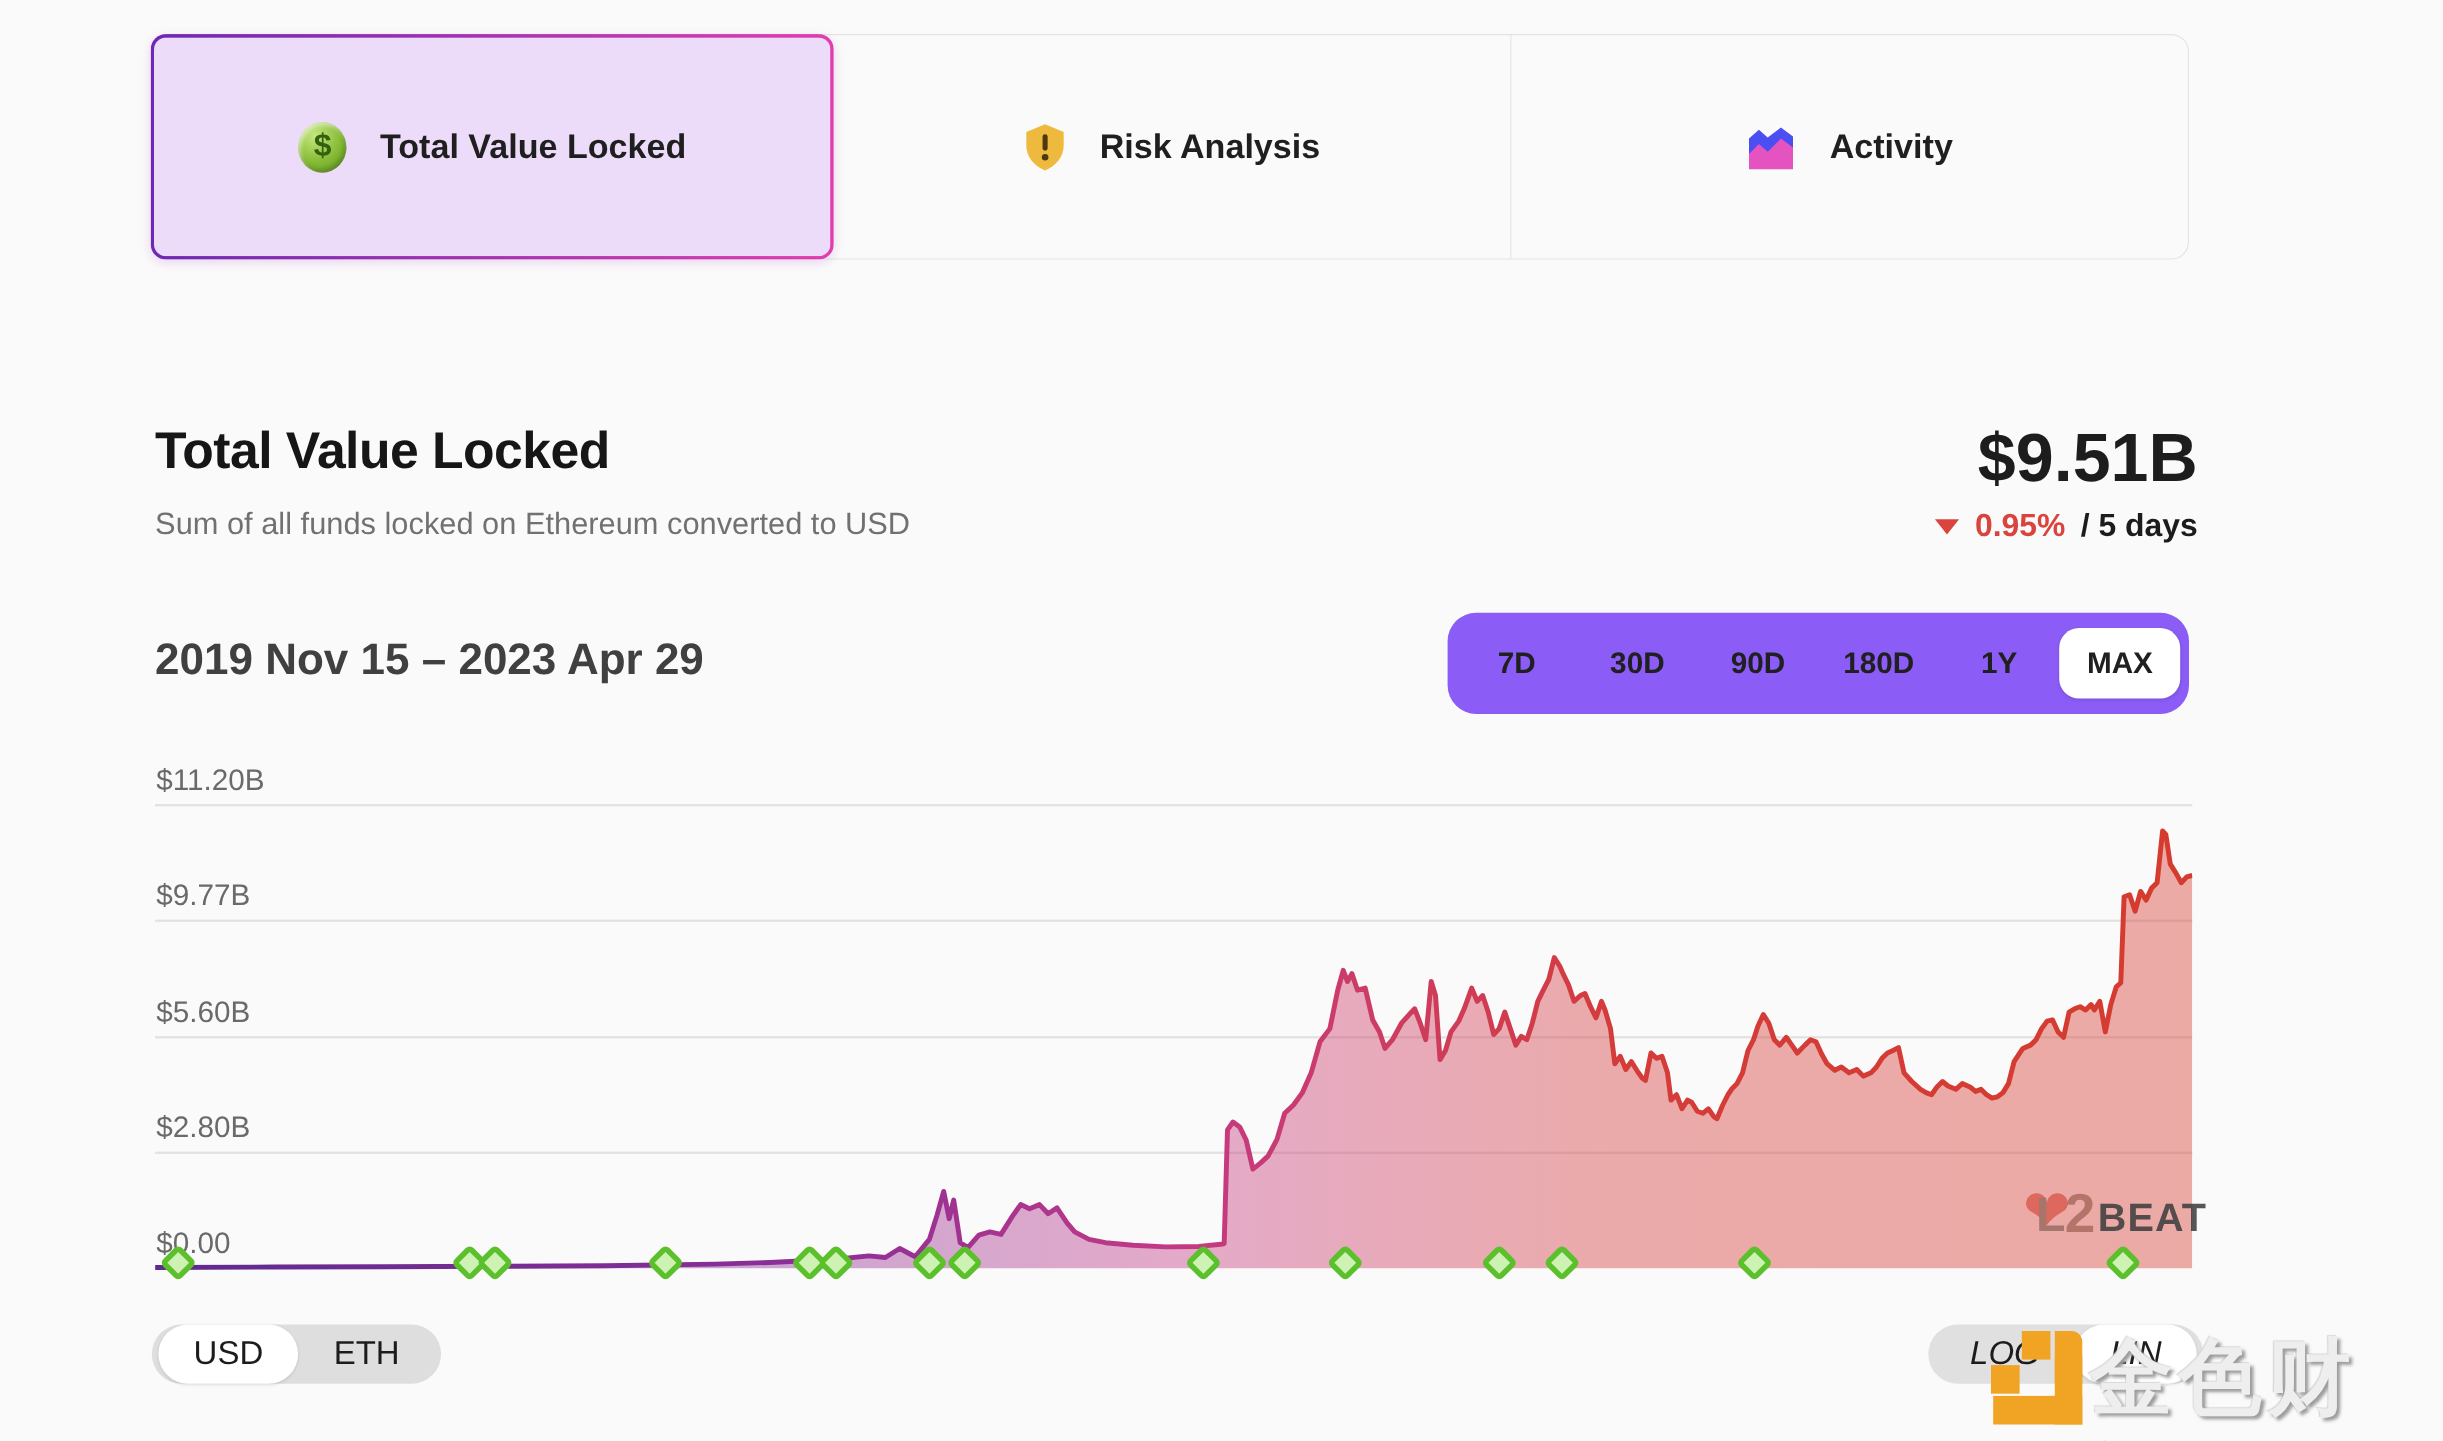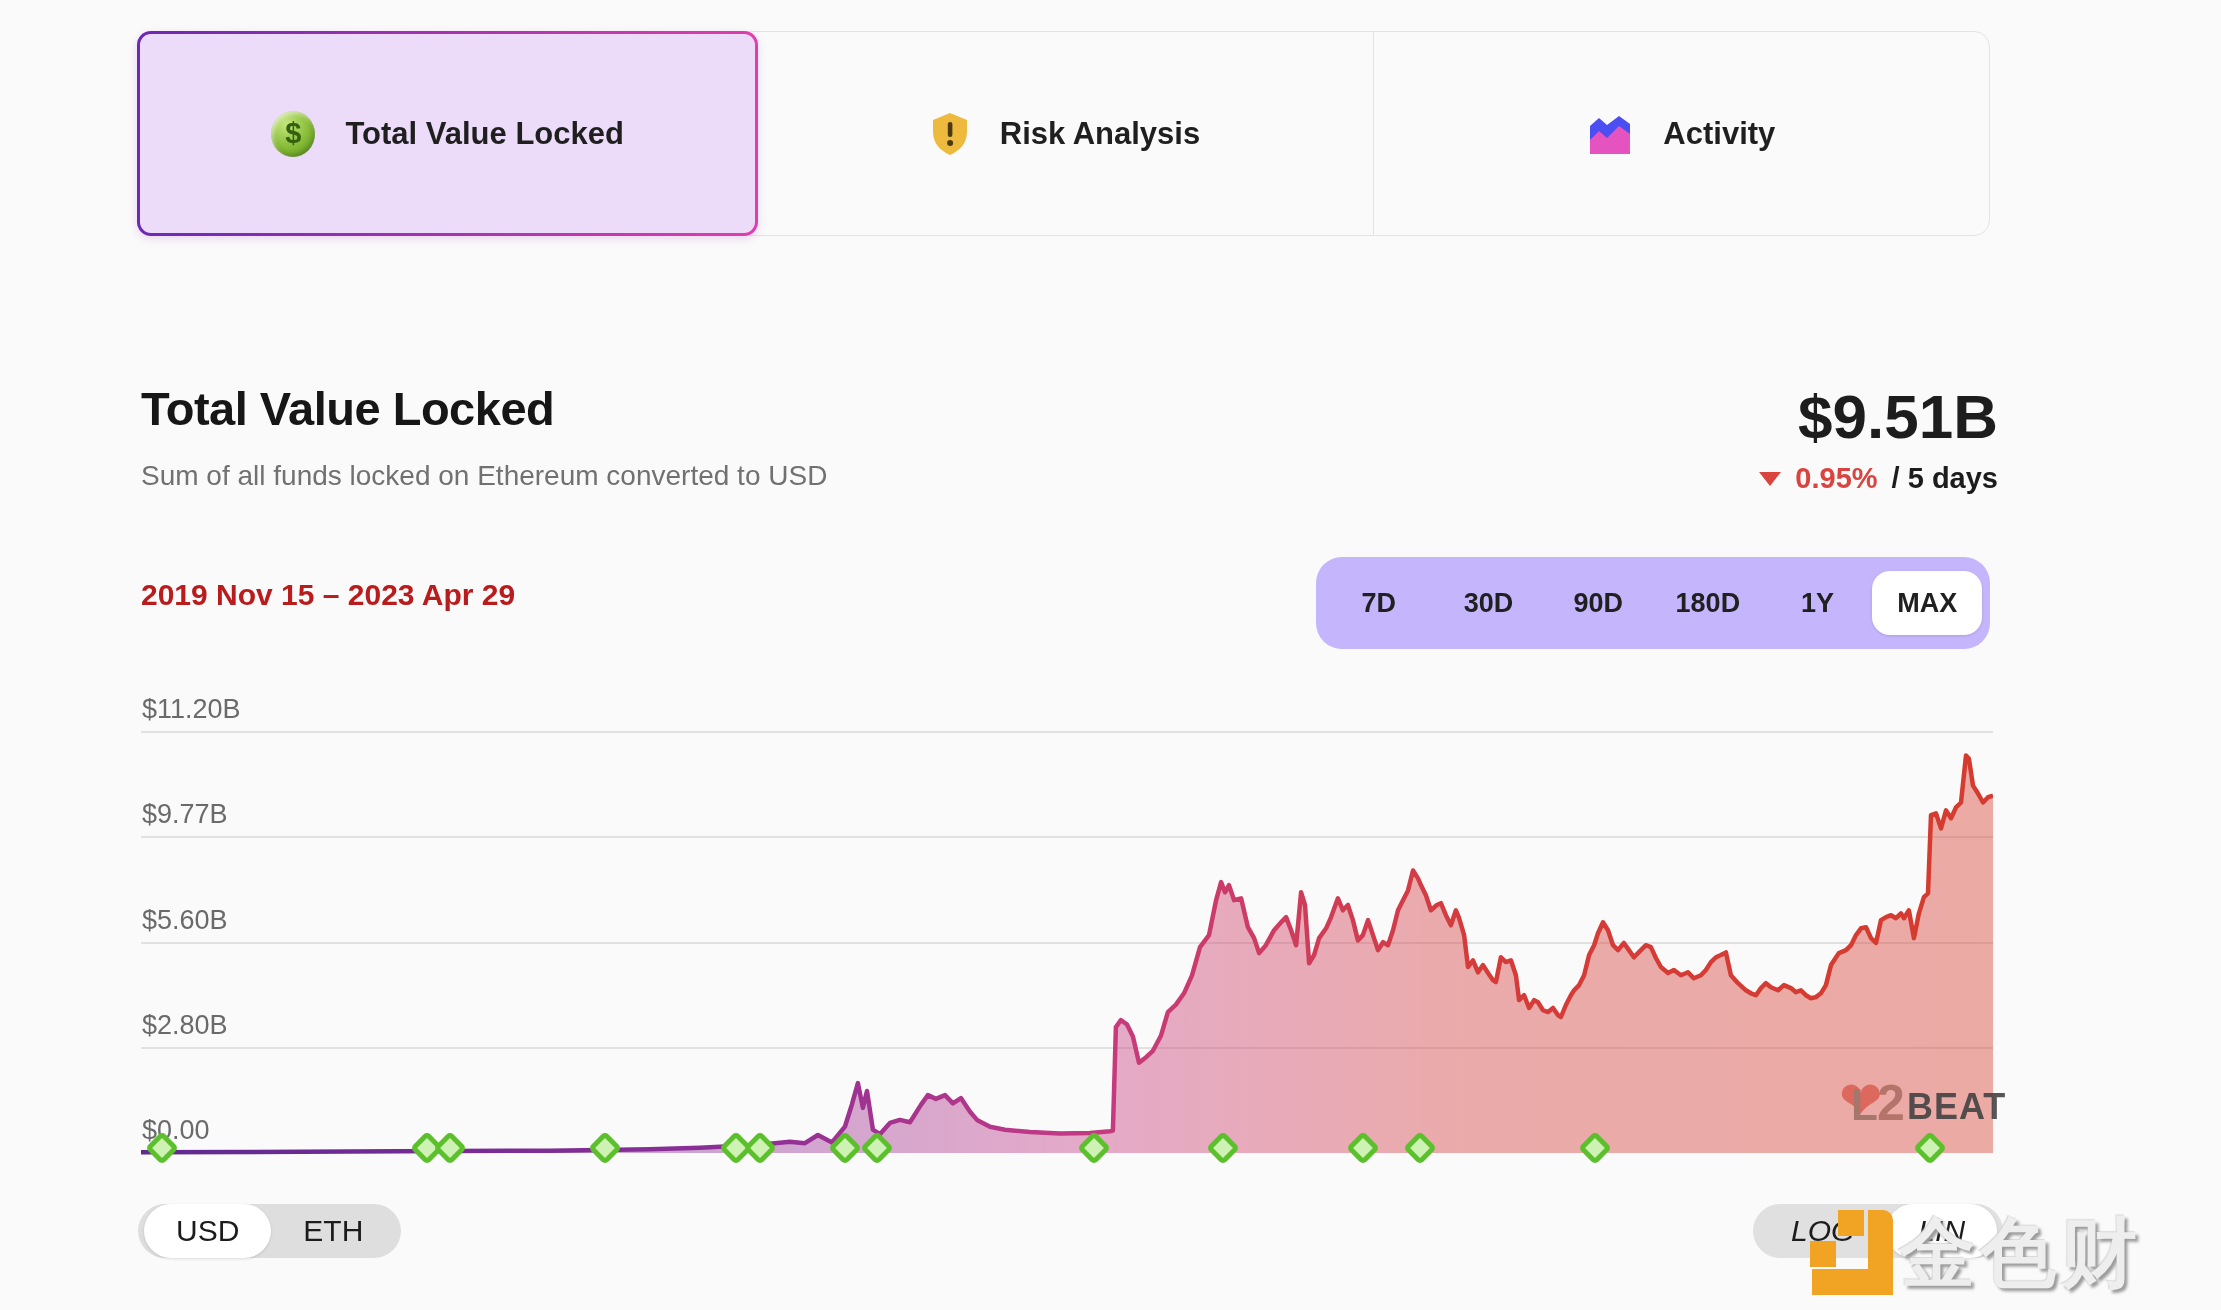--- a/index.html
+++ b/index.html
@@ -29,23 +29,23 @@
   .page-title { position:absolute; left:141px; top:381px; font-size:47px; font-weight:bold; color:#161616; letter-spacing:-0.5px; }
   .page-subtitle { position:absolute; left:141px; top:460px; font-size:28px; color:#717171; }
   .tvl-value { position:absolute; right:223px; top:381px; font-size:62px; font-weight:bold; color:#1d1d1d; }
   .change-row { position:absolute; right:223px; top:462px; display:flex; align-items:center; gap:14px;
                 font-size:29px; font-weight:bold; color:#1c1c1c; }
   .tri-down { width:0; height:0; border-left:11px solid transparent; border-right:11px solid transparent;
               border-top:14px solid #d9443f; }
   .neg { color:#d9443f; }
 
   
-  .date-range { position:absolute; left:141px; top:578px; font-size:30px; font-weight:bold; color:#b91c1c; }
+  .date-range { position:absolute; left:141px; top:578px; font-size:40px; font-weight:bold; color:#404040; }
   .range-group { position:absolute; left:1316px; top:557px; width:674px; height:92px;
-                 background:#c4b5fd; border-radius:26px; display:flex; align-items:center; padding:0 8px; }
+                 background:#8b5cf6; border-radius:26px; display:flex; align-items:center; padding:0 8px; }
   .range-btn { flex:1; text-align:center; font-size:27px; font-weight:bold; color:#202020;
                height:64px; line-height:64px; border-radius:18px; cursor:pointer; }
   .range-btn.selected { background:#ffffff; box-shadow:0 1px 3px rgba(0,0,0,.12); }
 
   
   .gridline { position:absolute; left:141px; width:1852px; height:2px; background:#e2e1e1; }
   .ytick { position:absolute; left:142px; font-size:27px; color:#6a6a6a; }
   #tvl-svg { position:absolute; left:141px; top:707px; z-index:2; }
   .diamond { position:absolute; width:24px; height:24px; background:#cdf2b3;
              border:5px solid #5bc02c; border-radius:5px; transform:rotate(45deg); z-index:4; cursor:pointer; }

